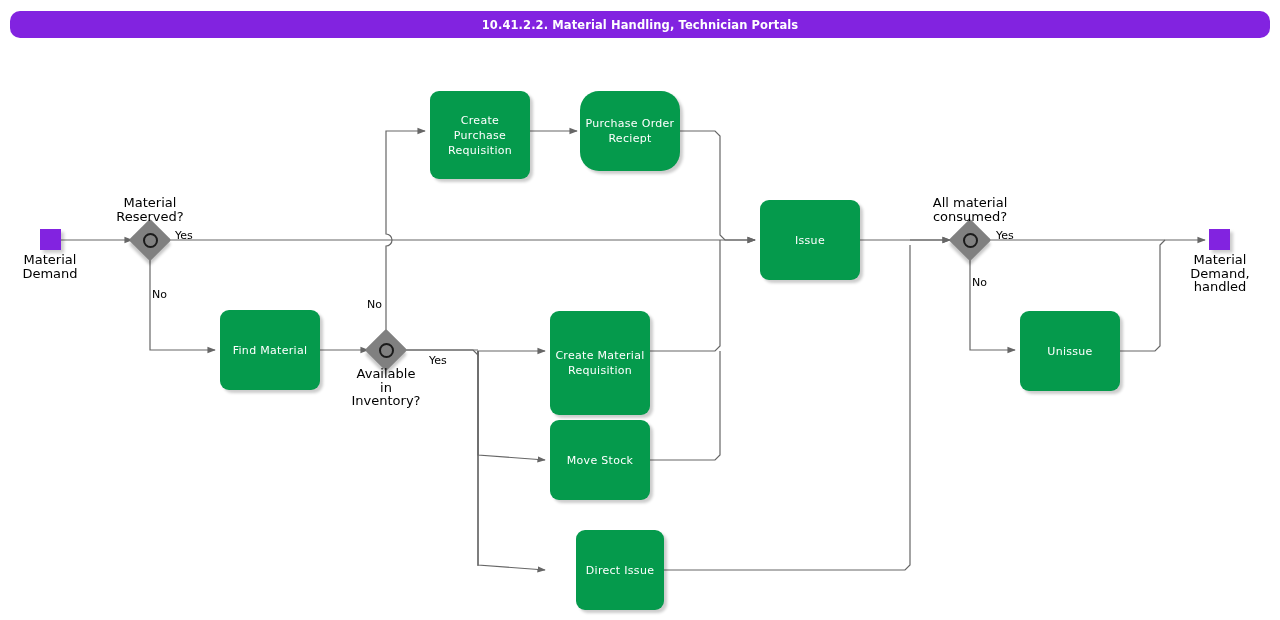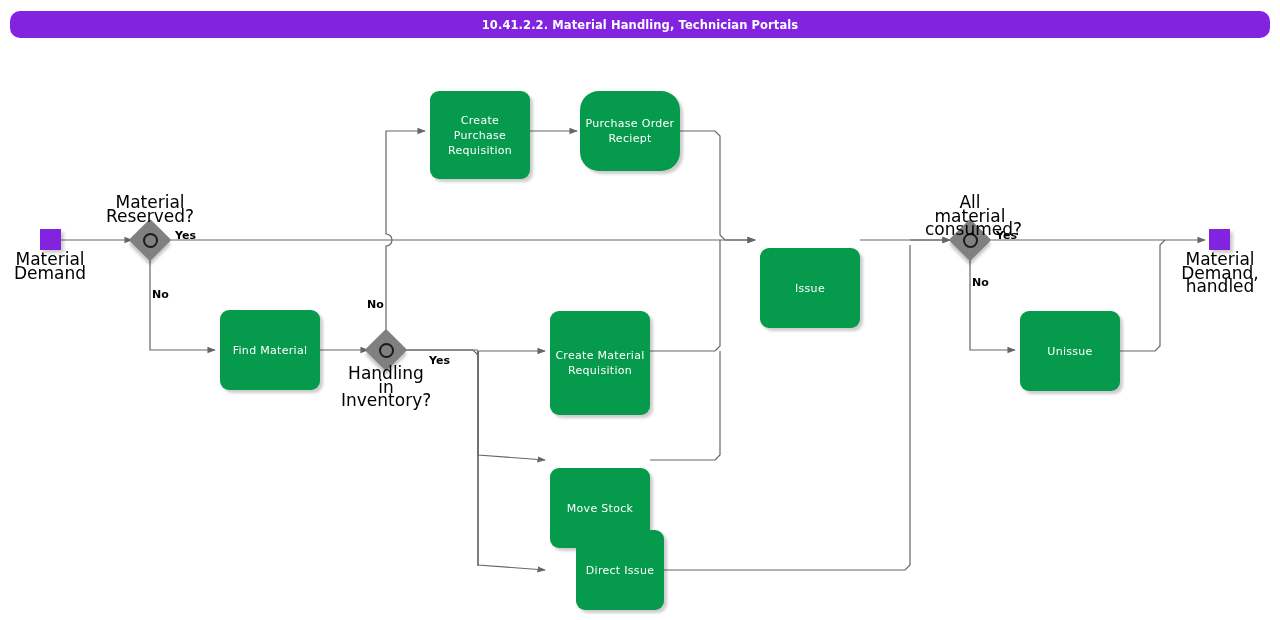--- a/index.html
+++ b/index.html
@@ -83,34 +83,33 @@
     margin-left: -7.5px;
     margin-top: -7.5px;
     border: 2.5px solid #1a1a1a;
     border-radius: 50%;
     background: #808080;
     box-sizing: border-box;
   }
   .node-label {
     position: absolute;
     font-family: "DejaVu Sans", sans-serif;
-    font-size: 17px;
+    font-size: 13px;
     line-height: 13.5px;
     color: #000000;
     text-align: center;
     white-space: pre-line;
   }
   .edge-label {
     position: absolute;
     font-family: "DejaVu Sans", sans-serif;
     font-size: 11px;
     line-height: 13px;
     color: #000000;
     white-space: nowrap;
-    font-weight: bold;
   }
 </style>
 </head>
 <body>
 
 <svg id="canvas" viewBox="0 0 1280 620" xmlns="http://www.w3.org/2000/svg">
   <defs>
     <marker id="arrow" viewBox="0 0 10 10" refX="9" refY="5" markerWidth="7" markerHeight="7" orient="auto-start-reverse">
       <path d="M 0 1.2 L 10 5 L 0 8.8 z" fill="#666666"></path>
     </marker>
@@ -179,40 +178,40 @@
 Reserved?</div>
 <div class="edge-label" style="left:175px; top:229px;">Yes</div>
 <div class="edge-label" style="left:152px; top:288px;">No</div>
 
 <div class="node task" style="left:220px; top:310px; width:100px; height:80px;text-align:center;">Find Material</div>
 
 <div class="node" style="left:371px; top:335px; width:30px; height:30px;">
   <div class="gateway"></div>
   <div class="gateway-inner"></div>
 </div>
-<div class="node-label" style="left:341px; top:367px; width:90px;">Handling
+<div class="node-label" style="left:341px; top:367px; width:90px;">Available
 in
 Inventory?</div>
 <div class="edge-label" style="left:367px; top:298px;">No</div>
 <div class="edge-label" style="left:429px; top:354px;">Yes</div>
 
 <div class="node task" style="left:430px; top:91px; width:100px; height:88px;">Create Purchase
 Requisition</div>
 
 <div class="node task" style="left:580px; top:91px; width:100px; height:80px;border-radius:19px;">Purchase Order
 Reciept</div>
 
 <div class="node task" style="left:550px; top:311px; width:100px; height:104px;">Create Material
 Requisition</div>
 
-<div class="node task" style="left:550px; top:420px; width:100px; height:80px;margin-top:48px;">Move Stock</div>
+<div class="node task" style="left:550px; top:420px; width:100px; height:80px;">Move Stock</div>
 
 <div class="node task" style="left:576px; top:530px; width:88px; height:80px;">Direct Issue</div>
 
-<div class="node task" style="left:760px; top:200px; width:100px; height:80px;margin-top:48px;">Issue</div>
+<div class="node task" style="left:760px; top:200px; width:100px; height:80px;">Issue</div>
 
 <div class="node" style="left:955px; top:225px; width:30px; height:30px;">
   <div class="gateway"></div>
   <div class="gateway-inner"></div>
 </div>
 <div class="node-label" style="left:925px; top:196px; width:90px;">All material
 consumed?</div>
 <div class="edge-label" style="left:996px; top:229px;">Yes</div>
 <div class="edge-label" style="left:972px; top:276px;">No</div>
 

